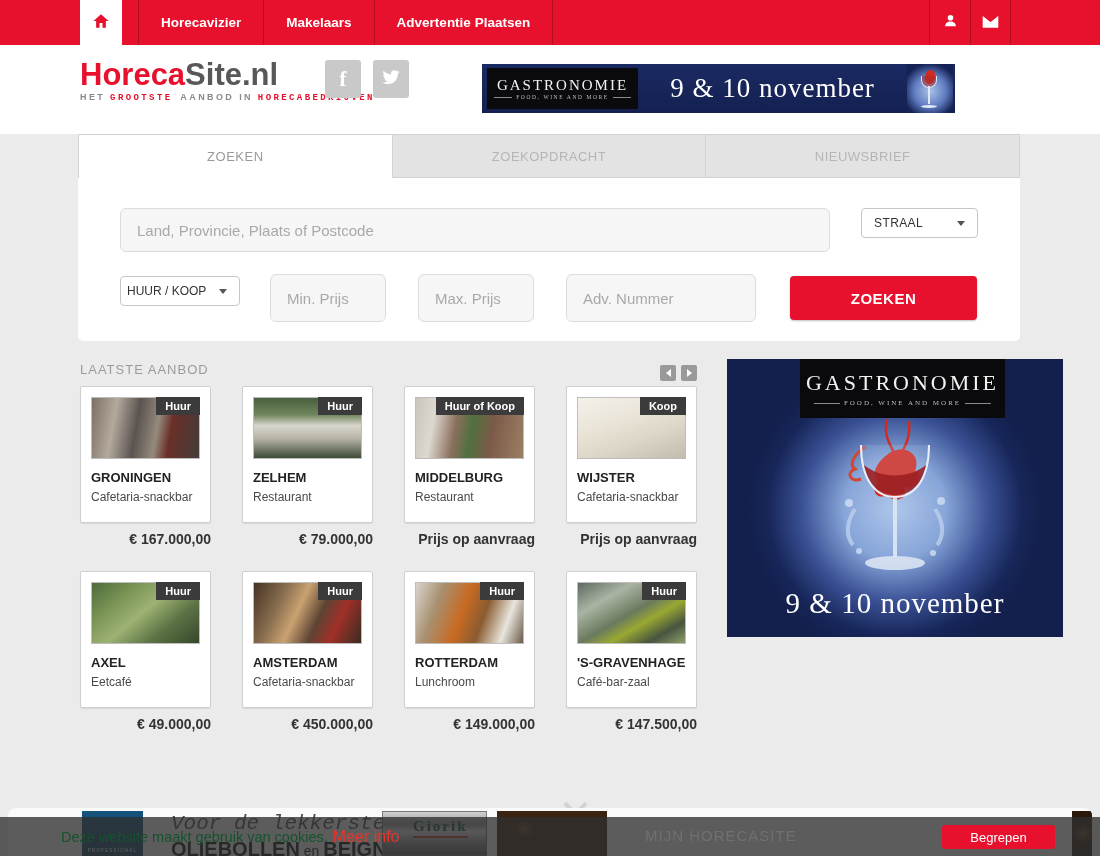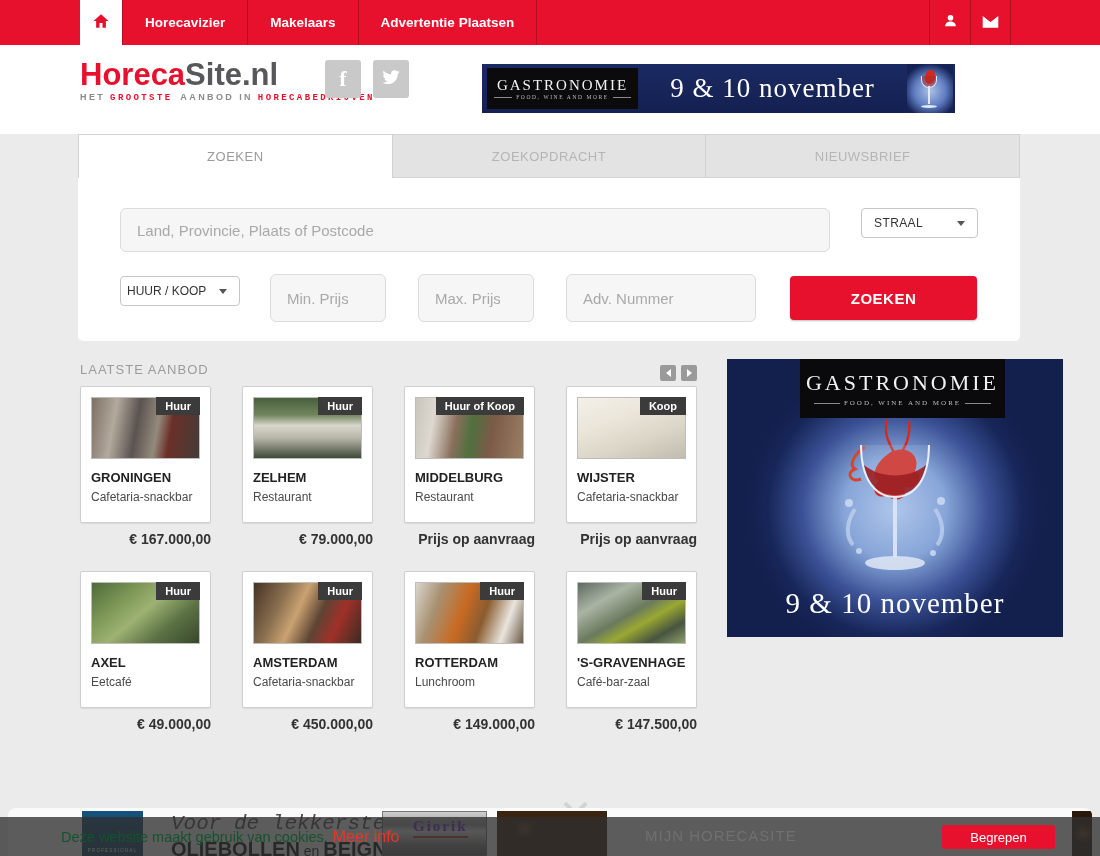--- a/index.html
+++ b/index.html
@@ -1,21 +1,21 @@
 <!DOCTYPE html>
 <html><head>
 <meta charset="utf-8">
 <style>
   * { margin:0; padding:0; box-sizing:border-box; }
   html,body { width:1100px; height:856px; }
   body { font-family:"Liberation Sans", sans-serif; background:#fff; }
   #page { position:relative; width:1100px; height:856px; background:#ebebeb; overflow:hidden; }
 
   
-  .navbar { position:absolute; left:0; top:0; width:1100px; height:45px; background:#e8112d; display:flex; align-items:stretch; }
+  .navbar { position:absolute; left:0; top:0; width:1100px; height:45px; background:#e8112d; display:flex; align-items:stretch;gap:16px; }
   .nav-home { width:42px; margin-left:80px; background:#fff; display:flex; align-items:center; justify-content:center; cursor:pointer; }
   .nav-items { display:flex; align-items:stretch; }
   .nav-item { display:flex; align-items:center; padding:0 22px; color:#fff; font-weight:bold; font-size:13.5px; border-right:1px solid #b30d22; cursor:pointer; }
   .nav-item:first-child { border-left:1px solid #b30d22; }
   .nav-right { position:absolute; right:89px; top:0; height:45px; display:flex; align-items:stretch; }
   .nav-icon-btn { width:41px; display:flex; align-items:center; justify-content:center; border-left:1px solid #b30d22; cursor:pointer; }
   .nav-right .nav-icon-btn:last-child { border-right:1px solid #b30d22; }
 
   
   .header { position:absolute; left:0; top:45px; width:1100px; height:89px; background:#fff; }
@@ -98,21 +98,21 @@
 
   
   .chev-down { position:absolute; left:565px; top:792px; width:22px; height:22px; }
   .chev-down:before { content:""; position:absolute; left:2px; top:4px; width:13px; height:13px; border-right:4px solid #d2d2d2; border-bottom:4px solid #d2d2d2; transform:rotate(45deg); }
   .footer-panel { position:absolute; left:8px; top:808px; width:1084px; height:48px; background:#fafafa; border-radius:8px 8px 0 0; overflow:hidden; }
   .f-logo { position:absolute; left:74px; top:3px; width:61px; height:45px; background:linear-gradient(180deg,#15547e,#0e3b5c); display:flex; align-items:flex-end; justify-content:center; padding-bottom:3px; }
   .f-logo-sub { color:#fff; font-size:4.5px; letter-spacing:1.2px; }
   .f-lekkerste { position:absolute; left:163px; top:4px; font-family:Liberation Mono, monospace; font-style:italic; color:#4d4d4d; font-size:21px; white-space:nowrap; }
   .f-olie { position:absolute; left:163px; top:30px; font-weight:bold; color:#111; font-size:20px; white-space:nowrap; font-family:"Liberation Sans", sans-serif; }
   .f-olie .en { font-size:14px; font-weight:normal; }
-  .f-giorik { position:absolute; left:405px; top:10px; font-family:"Liberation Serif", serif; font-weight:bold; letter-spacing:2px; color:#6d28d9; font-size:15px; border-bottom:2px solid #c0392b; padding-bottom:1px; }
+  .f-giorik { position:absolute; left:405px; top:10px; font-family:"Liberation Serif", serif; font-weight:bold; letter-spacing:2px; color:#14532d; font-size:15px; border-bottom:2px solid #c0392b; padding-bottom:1px; }
   .f-fryer { position:absolute; left:374px; top:3px; width:105px; height:45px; background:linear-gradient(180deg,#cfcfcf 0%,#9d9d9d 30%,#e6e6e6 45%,#8a8a8a 75%,#5f5f5f 100%); border:1px solid #777; }
   .f-bollen { position:absolute; left:489px; top:3px; width:110px; height:45px; background:radial-gradient(circle 12px at 25% 40%, #6b4222, #3a2311 80%), radial-gradient(circle 14px at 60% 65%, #7a4d28, #2f1c0d 85%), radial-gradient(circle 12px at 85% 30%, #5e3a1e, #2a190b 85%); background-color:#241509; }
   .f-bollen2 { position:absolute; left:1064px; top:3px; width:28px; height:45px; background:radial-gradient(circle 12px at 40% 50%, #6b4222, #2a190b 85%); background-color:#241509; }
   .mijn-horecasite { position:absolute; left:645px; top:827px; font-size:15px; letter-spacing:1px; color:#707070; z-index:6; }
 
   
   .cookie-bar { position:absolute; left:0; top:817px; width:1100px; height:39px; background:rgba(47,47,47,0.78); z-index:5; display:flex; align-items:center; }
   .cookie-text { margin-left:61px; color:#14532d; font-size:14.5px; }
   .cookie-link { color:#e8352b; margin-left:5px; cursor:pointer; text-decoration:none; }
   .btn-begrepen { position:absolute; right:45px; top:8px; width:113px; height:24px; background:#e8112d; border:none; border-radius:3px; color:#fff; font-size:13px; cursor:pointer; font-family:"Liberation Sans", sans-serif; }

